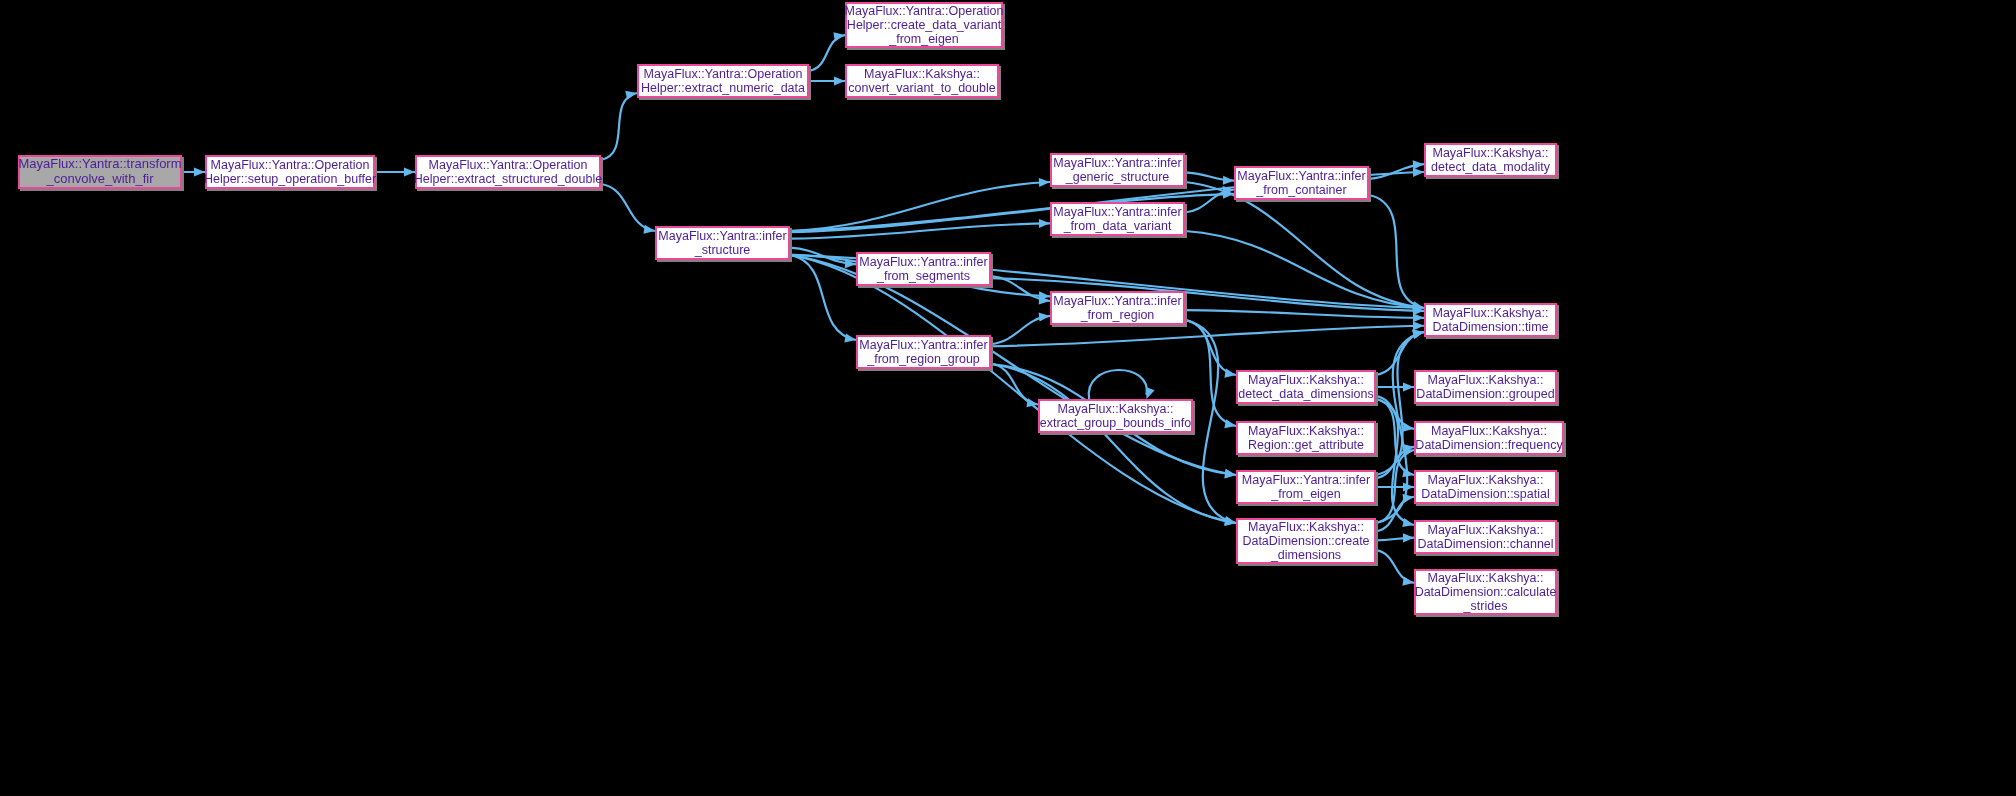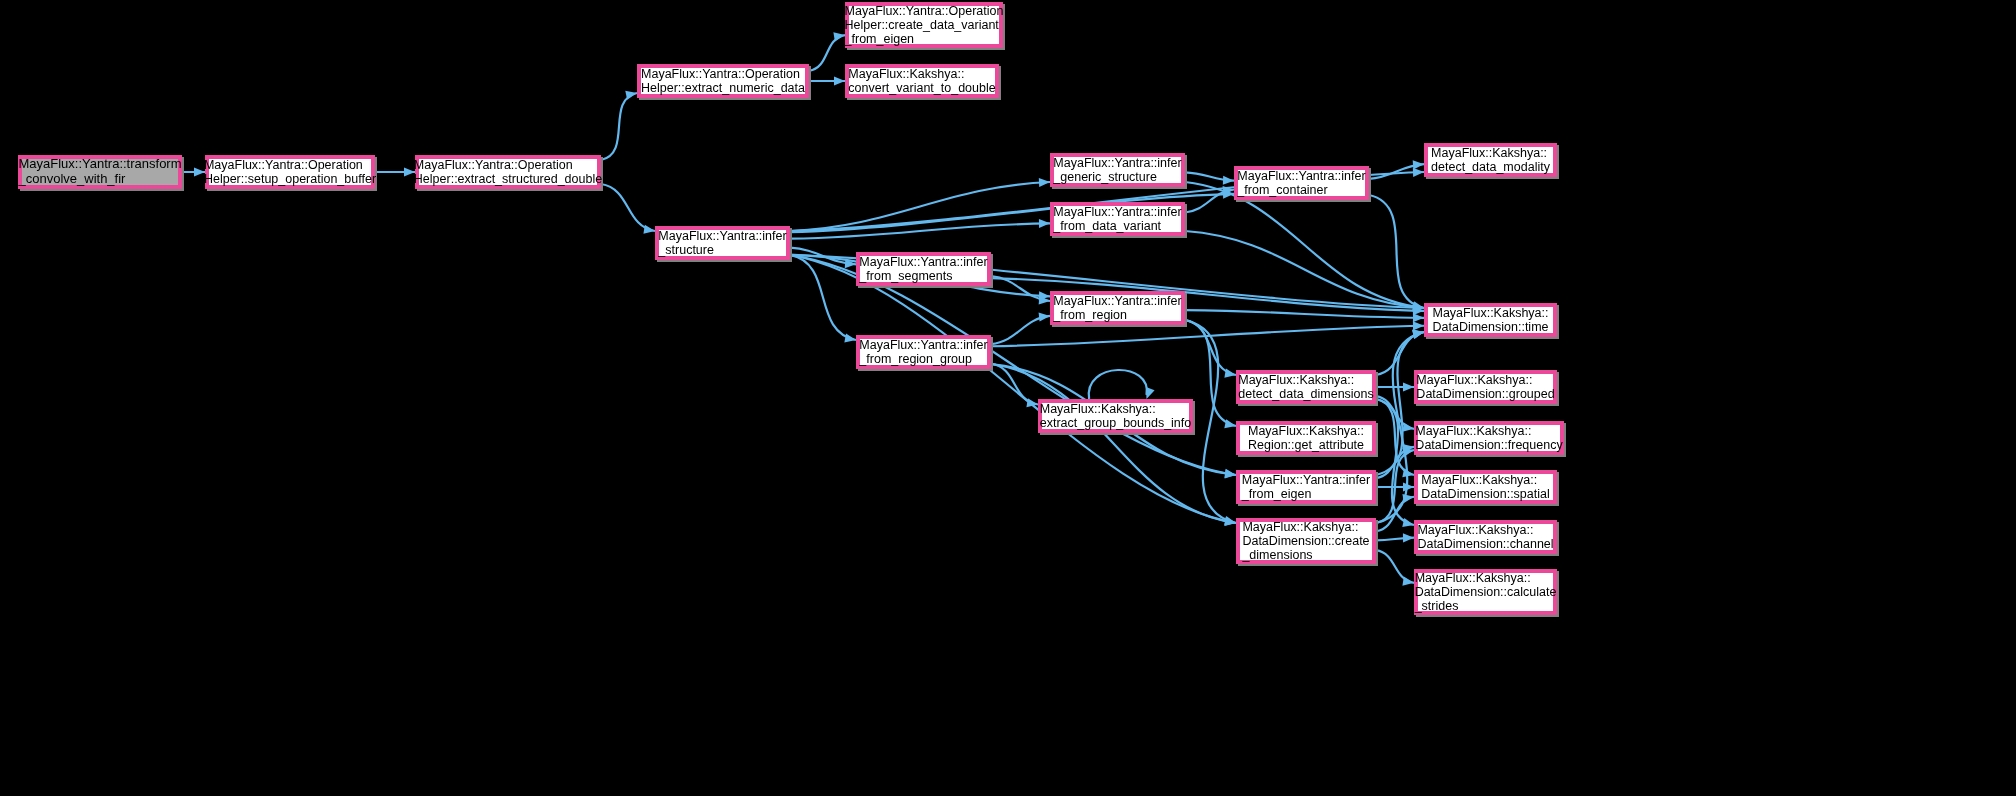--- a/index.html
+++ b/index.html
@@ -1,22 +1,22 @@
 <!DOCTYPE html>
 <html><head>
 <meta charset="utf-8">
 <style>
   html,body{margin:0;padding:0;background:#000;}
   #canvas{position:relative;width:2016px;height:796px;background:#000;overflow:hidden;
           font-family:"Liberation Sans", sans-serif;}
   svg.edges{position:absolute;left:0;top:0;width:2016px;height:796px;}
   .node{position:absolute;box-sizing:border-box;background:#ffffff;
-        border:4px solid #ec4899;color:#000000;
+        border:2px solid #ec4899;color:#4c1d95;
         display:flex;align-items:center;justify-content:center;
-        text-align:left;line-height:1.12;
+        text-align:center;line-height:1.12;
         box-shadow:2px 2px 0 0 #808080;}
   .node span{display:block;padding:0 3px;white-space:pre;}
   .node.root{background:#a8a8a8;}
   path.edge{fill:none;stroke:#63b8ee;stroke-width:2.2;}
   polygon.arrowhead{fill:#63b8ee;stroke:none;}
 </style>
 </head>
 <body>
 
 <div id="canvas">

